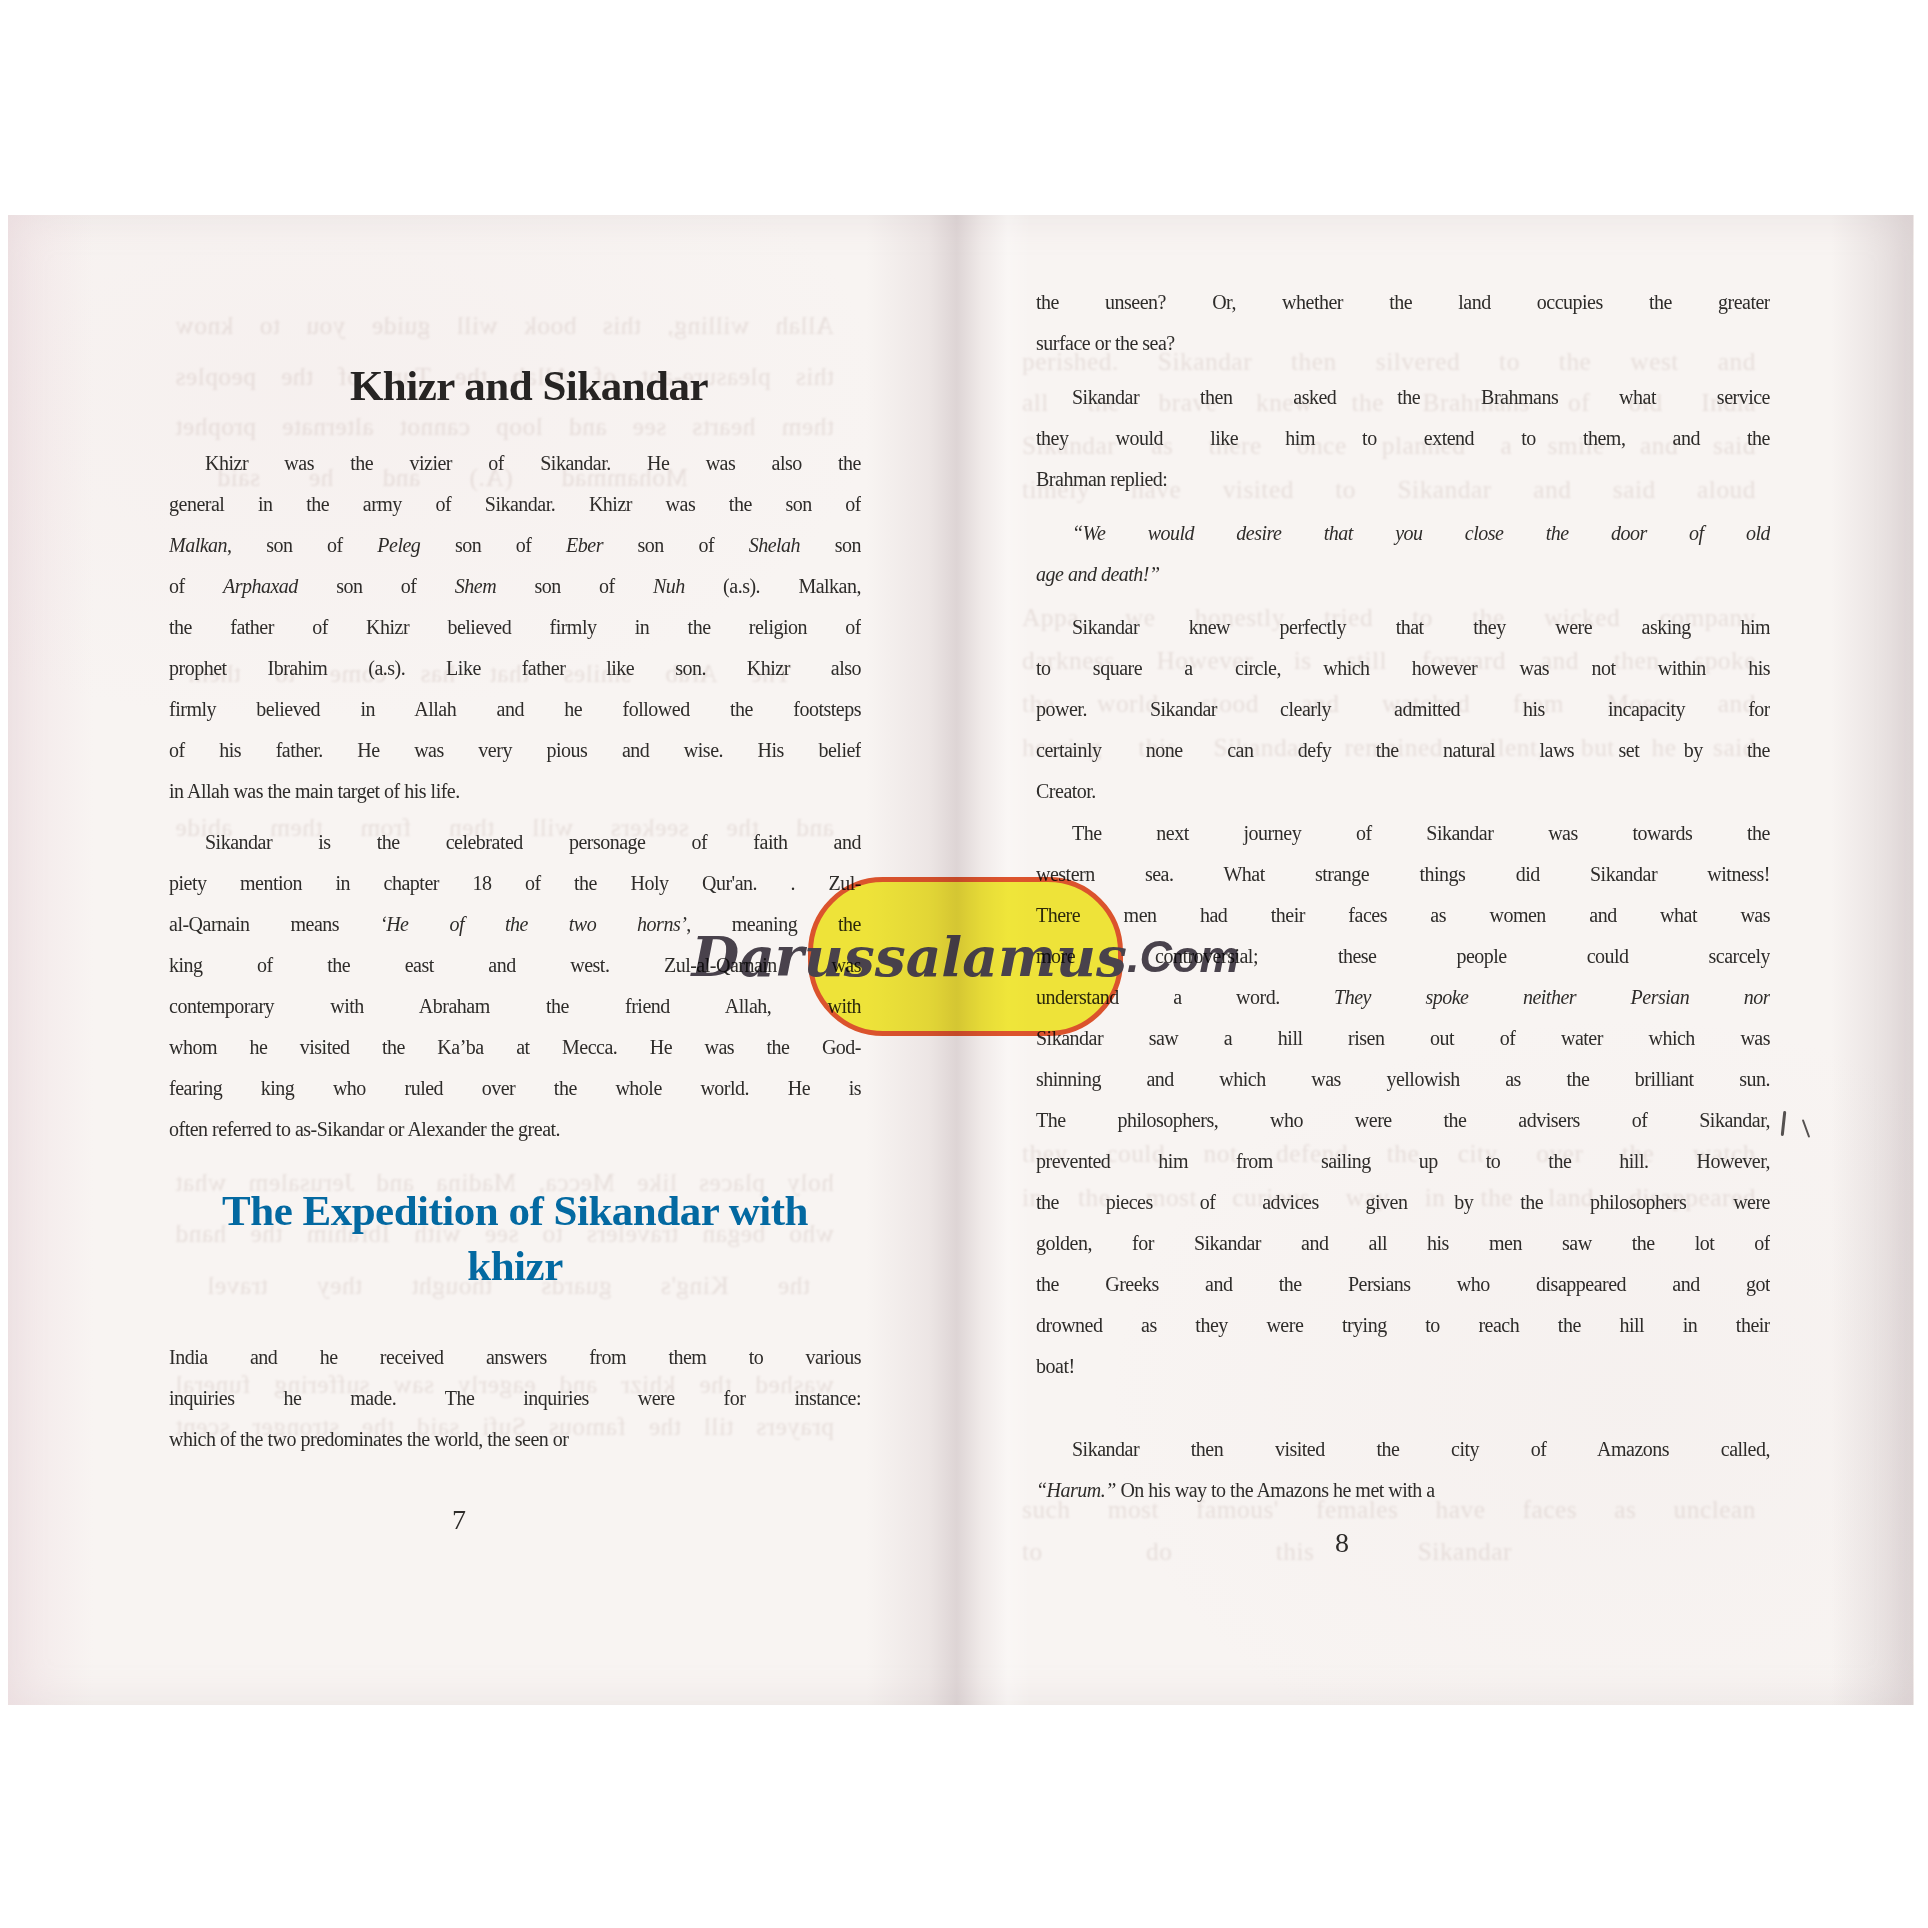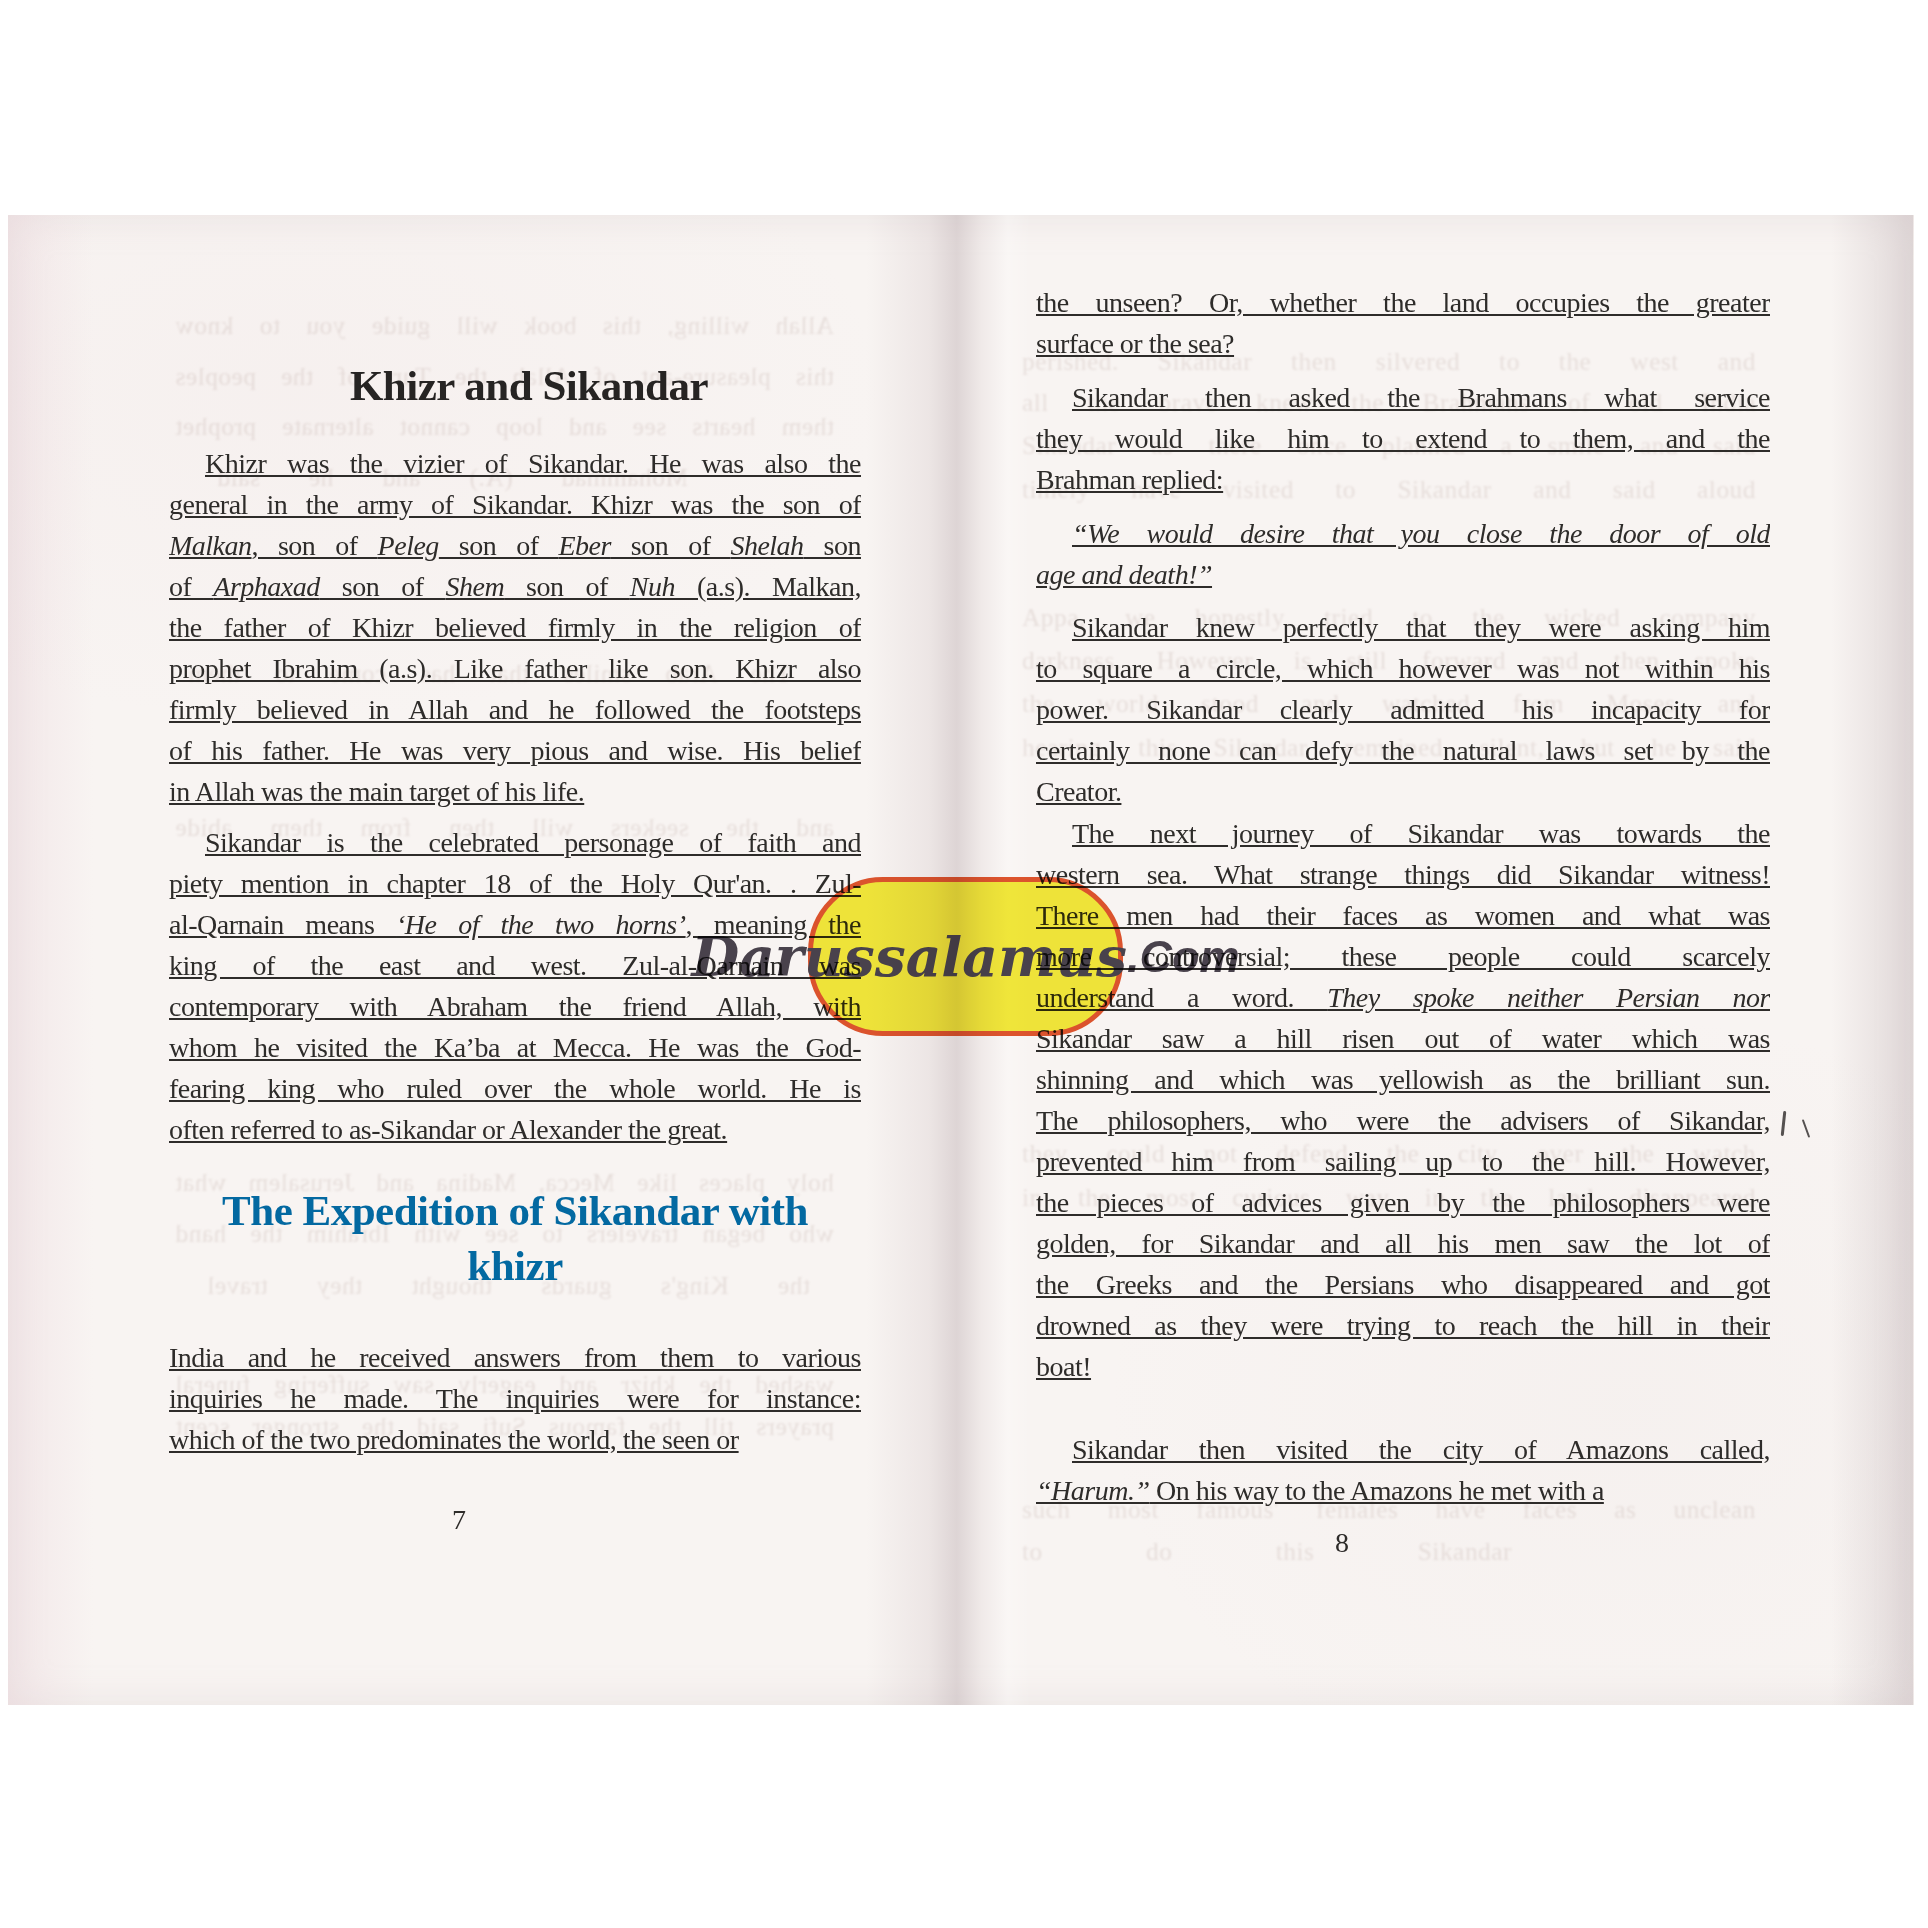--- a/index.html
+++ b/index.html
@@ -35,23 +35,23 @@
   }
   .edge-right{
     position:absolute;left:1831px;top:215px;width:82px;height:1490px;z-index:3;
     background:linear-gradient(90deg, rgba(200,185,188,0) 0%, rgba(172,155,160,0.28) 90%);
     pointer-events:none;
   }
 
   
   .para{position:absolute;z-index:2;color:#2e2c2a;}
   .pline{
-    font-size:28px;line-height:41px;height:41px;overflow:hidden;
+    font-size:20px;line-height:41px;height:41px;overflow:hidden;
     letter-spacing:-0.5px;
-    text-align:justify;text-align-last:justify;text-decoration:underline;
+    text-align:justify;text-align-last:justify;
   }
   .plast{text-align-last:left;}
   .pindent{text-indent:36px;}
   .quote .pline{font-style:italic;}
 
   .htitle{
     position:absolute;left:183px;top:361px;width:692px;z-index:2;
     font-size:43px;font-weight:bold;color:#262423;text-align:center;letter-spacing:-0.5px;
   }
   .h2line{

